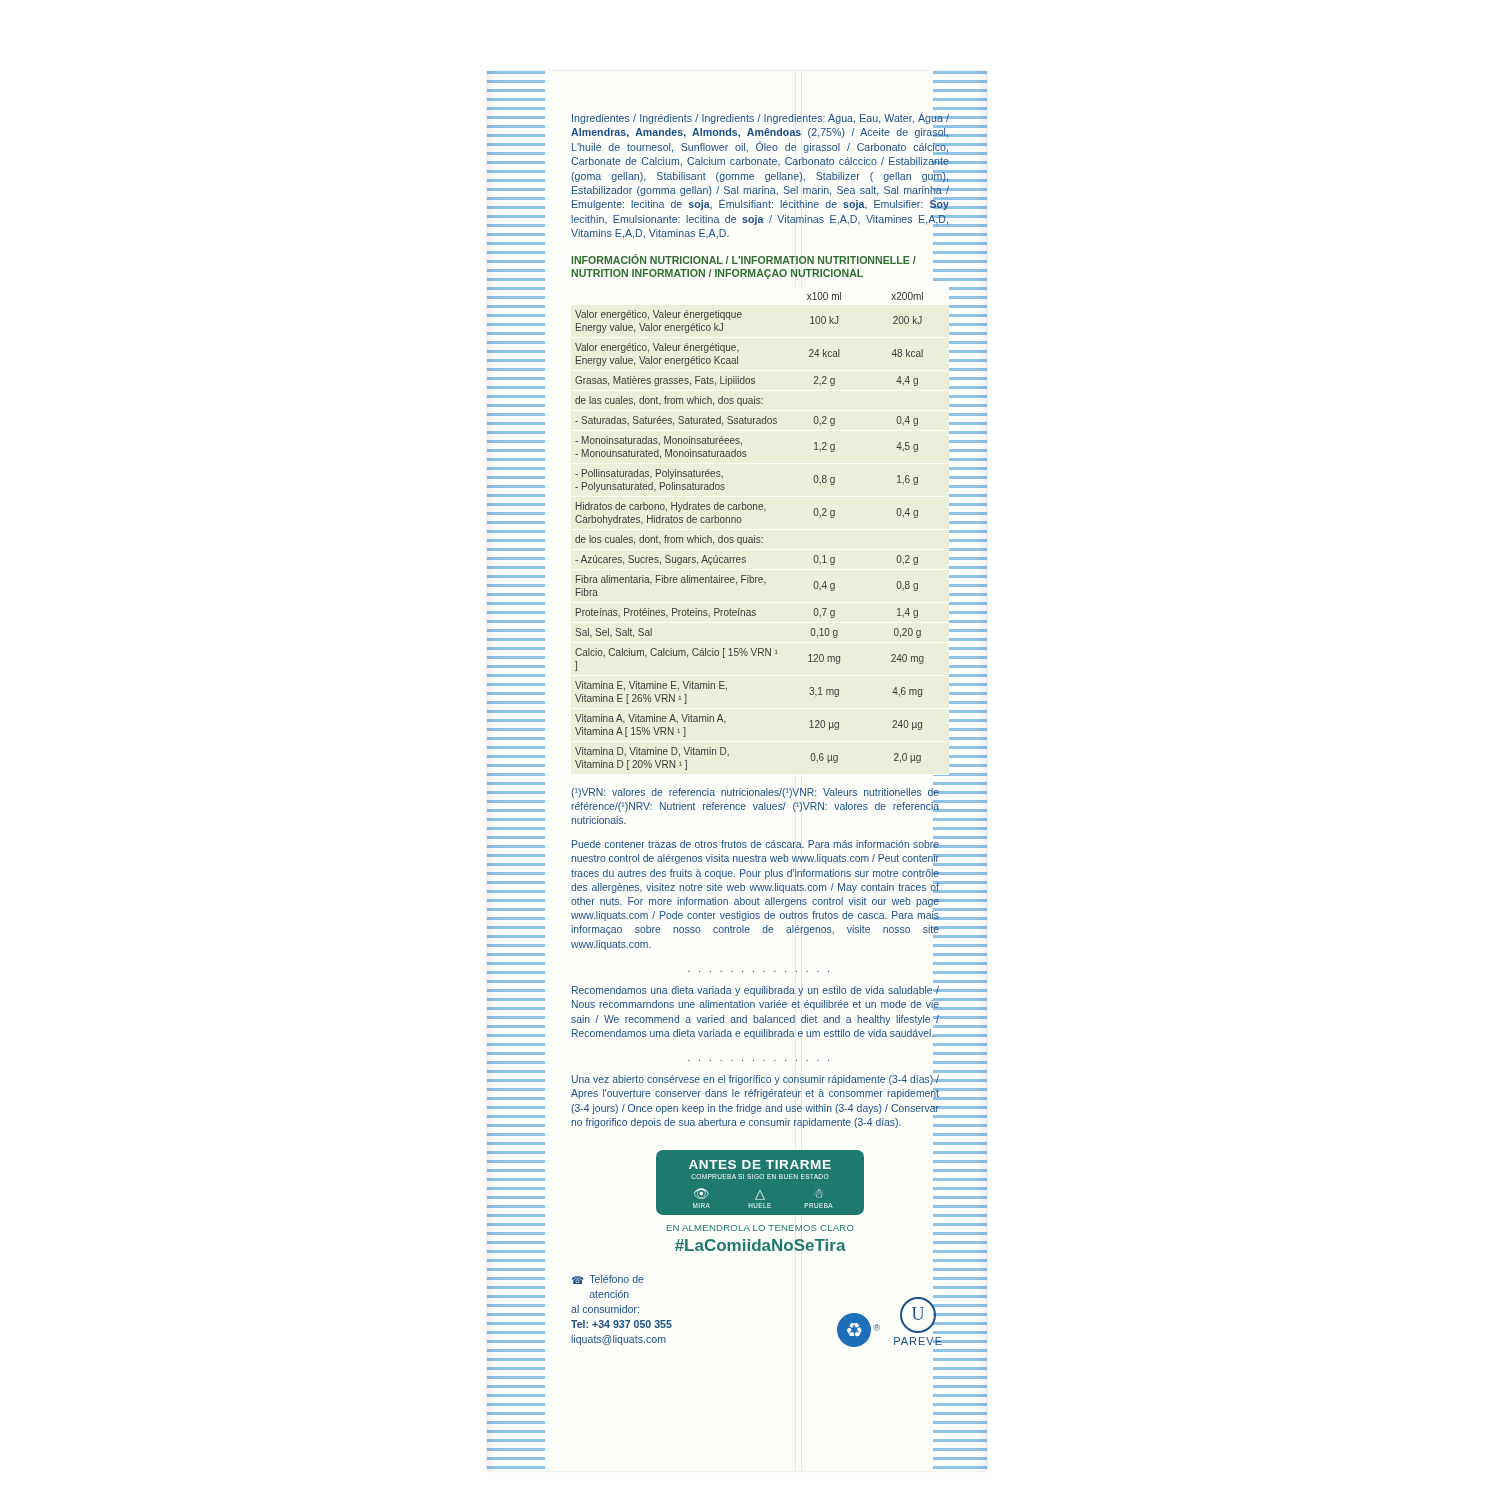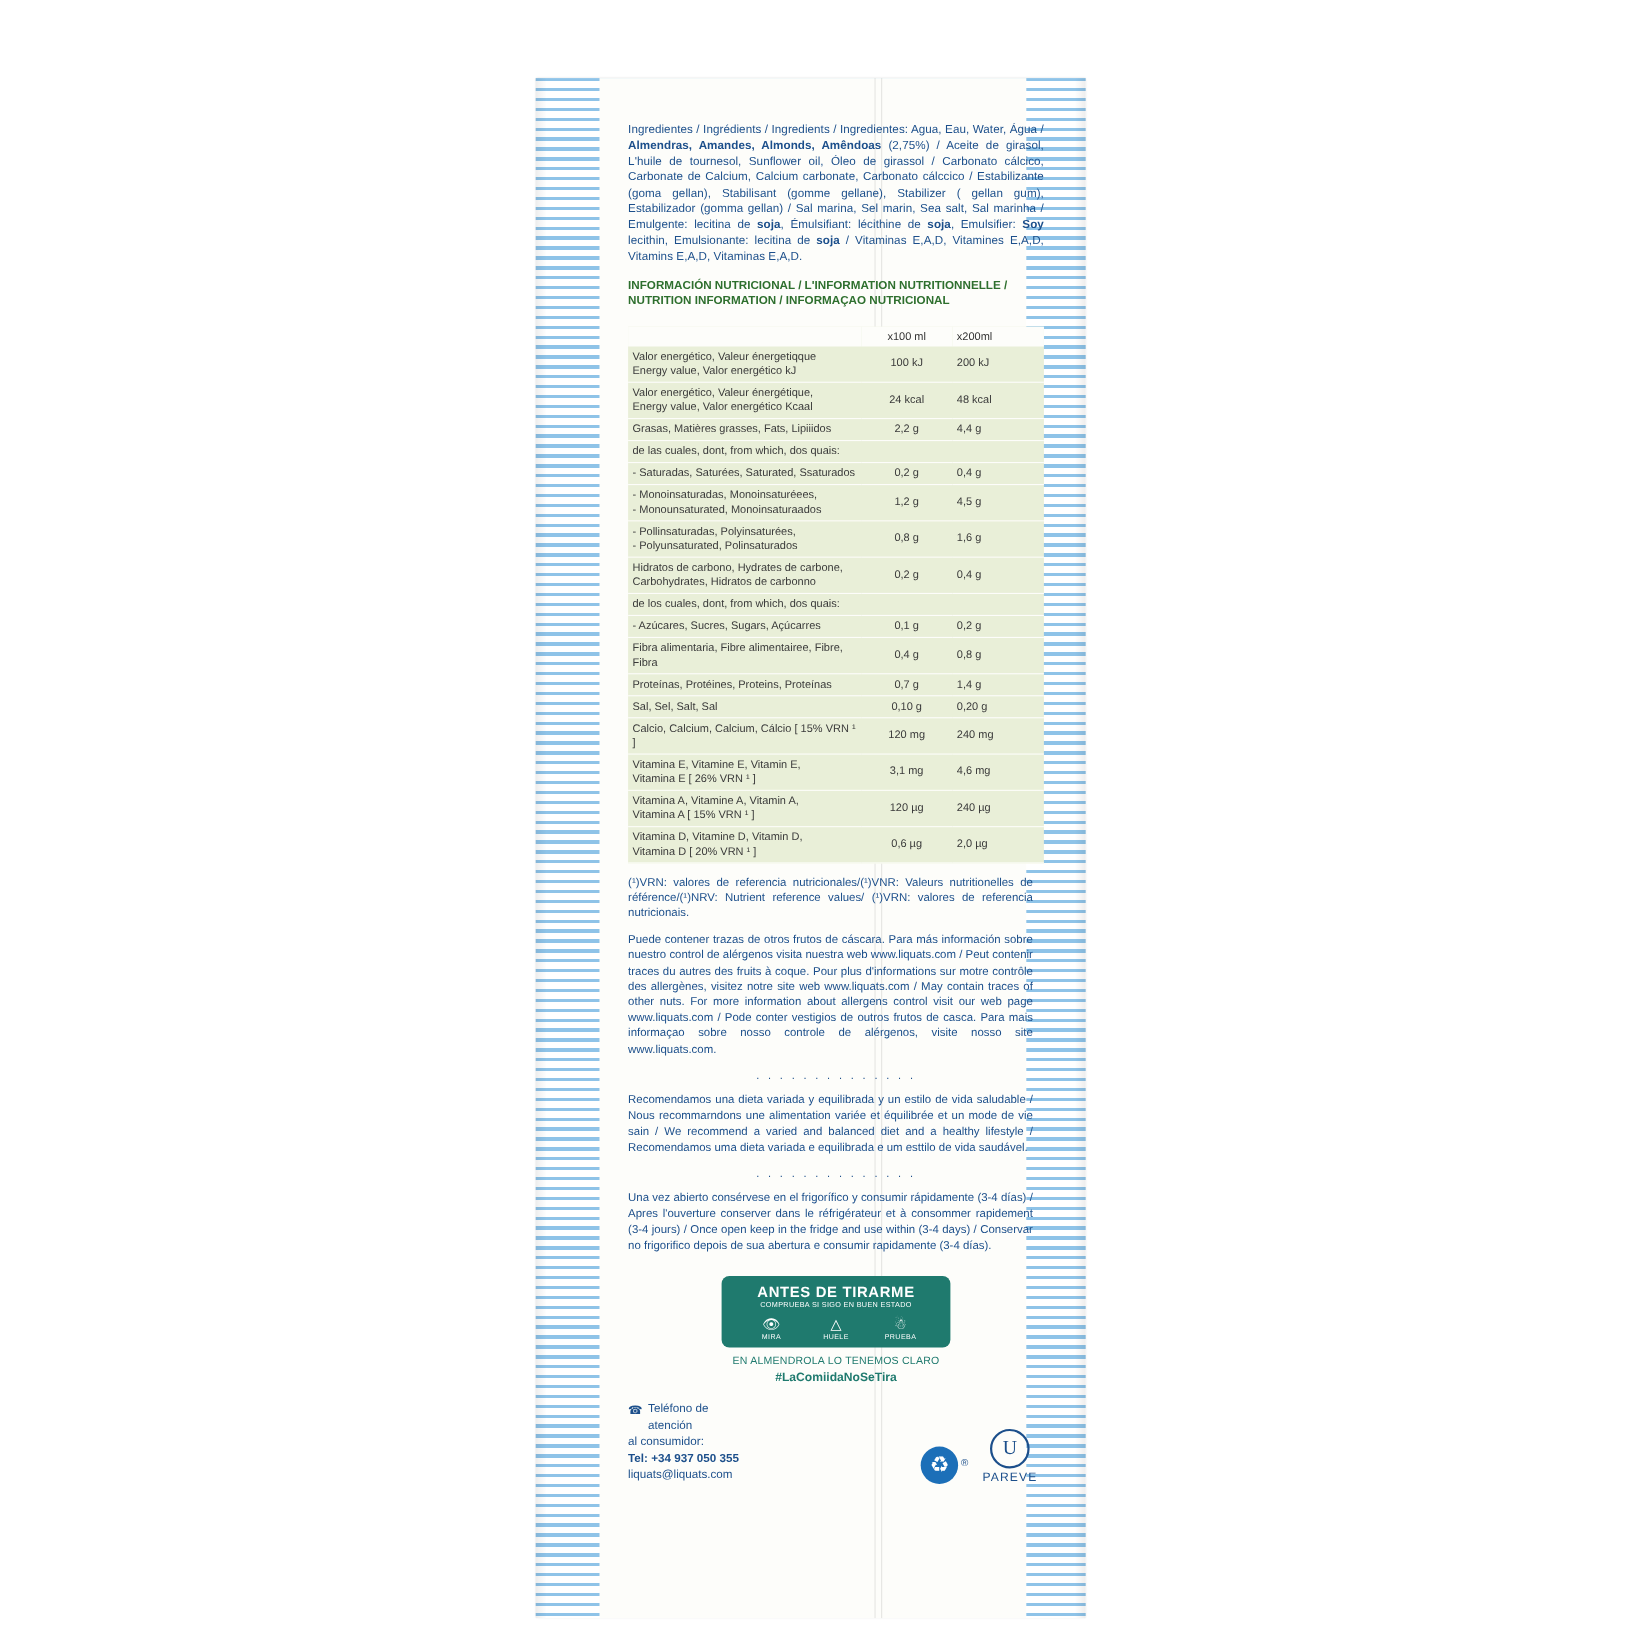--- a/index.html
+++ b/index.html
@@ -79,21 +79,21 @@
 
   .nutri-title {
     margin-top: 13px;
     font-size: 10.6px;
     line-height: 13.5px;
     font-weight: bold;
     color: #2e6f2e;
   }
 
   table.nutri {
-    margin-top: 16px;
+    margin-top: 6px;
     width: 100%;
     border-collapse: collapse;
     background: #e9efd8;
     font-size: 10px;
     color: #3a3a3a;
   }
   table.nutri td {
     padding: 3px 4px;
     vertical-align: middle;
     line-height: 13px;
@@ -101,21 +101,21 @@
   }
   table.nutri tr.hdr td {
     background: #fdfdfa;
     border-bottom: none;
     font-size: 10px;
     color: #333;
     padding-bottom: 2px;
   }
   td.c1 { width: 56%; }
   td.c2 { width: 22%; text-align: center; }
-  td.c3 { width: 22%; }
+  td.c3 { width: 22%; text-align: center; }
 
   .footnotes {
     margin-top: 11px;
     font-size: 10.4px;
     line-height: 14.2px;
     text-align: justify;
     color: #1c4f8b;
   }
   .footnotes p { margin: 0 10px 10px 0; }
   .dots {
@@ -159,21 +159,21 @@
   #badge .b-ic .cap { font-size: 6.4px; letter-spacing: .4px; margin-top: 1px; }
 
   .badge-line1 {
     margin-top: 7px;
     font-size: 9.6px;
     color: #1f7a6e;
     letter-spacing: .2px;
   }
   .badge-line2 {
     margin-top: 3px;
-    font-size: 11px;
+    font-size: 17px;
     font-weight: bold;
     color: #1f7a6e;
   }
 
   
   #bottom {
     margin-top: 16px;
     display: flex;
     align-items: flex-end;
     justify-content: space-between;

